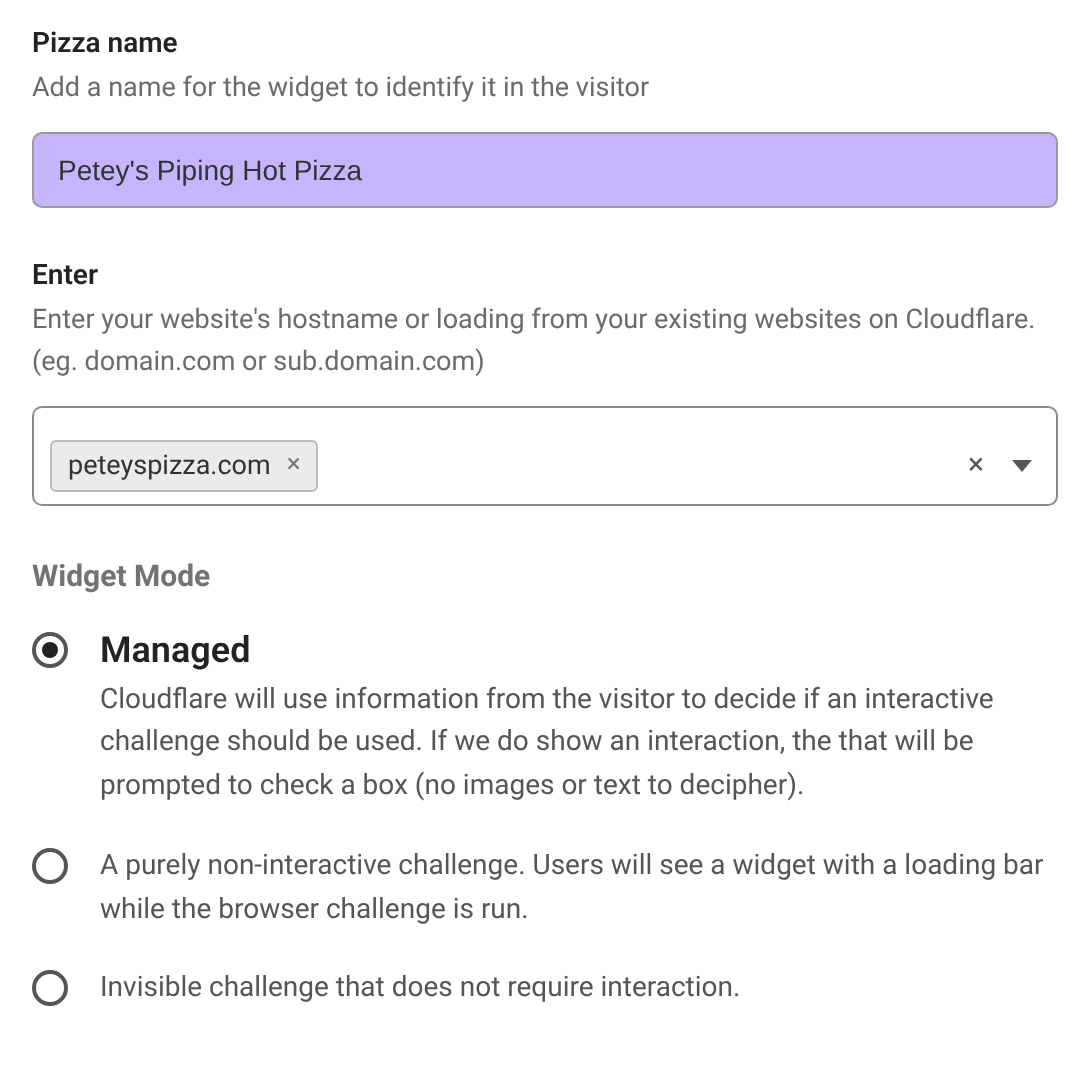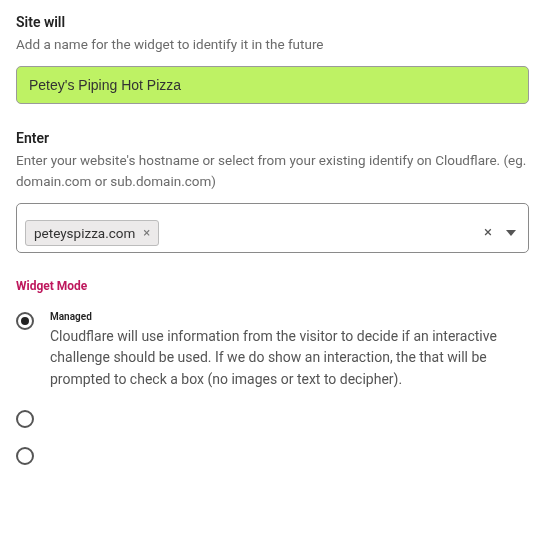--- a/index.html
+++ b/index.html
@@ -23,21 +23,21 @@
     line-height: 1.5;
     margin-bottom: 12px;
   }
   .text-input {
     width: 100%;
     border: 1px solid #9a9a9a;
     border-radius: 5px;
     padding: 10px 12px;
     font-size: 14px;
     color: #333;
-    background: #bef264;
+    background: #c4b5fd;
   }
   .domain-select {
     width: 100%;
     border: 1px solid #8a8a8a;
     border-radius: 5px;
     background: #fff;
     display: flex;
     align-items: center;
     padding: 16px 8px 6px 8px;
     min-height: 44px;
@@ -75,22 +75,22 @@
   }
   .caret {
     width: 0; height: 0;
     border-left: 5px solid transparent;
     border-right: 5px solid transparent;
     border-top: 6px solid #555;
     cursor: pointer;
   }
   .widget-mode-heading {
     font-weight: 700;
-    font-size: 12px;
-    color: #be185d;
+    font-size: 15px;
+    color: #737373;
     margin-bottom: 18px;
     margin-top: 8px;
   }
   .radio-group { display: flex; flex-direction: column; gap: 18px; }
   .radio-row { display: flex; align-items: flex-start; gap: 16px; }
   .radio-outer {
     width: 18px; height: 18px;
     border: 2px solid #555;
     border-radius: 50%;
     flex-shrink: 0;
@@ -100,42 +100,42 @@
     background: #fff;
   }
   .radio-outer.selected .radio-inner {
     width: 8px; height: 8px;
     background: #222;
     border-radius: 50%;
   }
   .radio-body { flex: 1; }
   .radio-title {
     font-weight: 600;
-    font-size: 10px;
+    font-size: 18px;
     color: #222;
     margin-bottom: 4px;
   }
   .radio-desc {
     font-size: 14px;
     color: #555;
     line-height: 1.55;
   }
 </style>
 </head>
 <body>
 
 <div class="section">
-  <div class="field-label">Site will</div>
-  <div class="field-desc">Add a name for the widget to identify it in the future</div>
+  <div class="field-label">Pizza name</div>
+  <div class="field-desc">Add a name for the widget to identify it in the visitor</div>
   <input type="text" class="text-input" value="Petey's Piping Hot Pizza" style="">
 </div>
 
 <div class="section">
   <div class="field-label">Enter</div>
-  <div class="field-desc">Enter your website's hostname or select from your existing identify on Cloudflare. (eg. domain.com or sub.domain.com)</div>
+  <div class="field-desc">Enter your website's hostname or loading from your existing websites on Cloudflare. (eg. domain.com or sub.domain.com)</div>
   <div class="domain-select">
     <span class="chip">
       <span>peteyspizza.com</span>
       <span class="chip-x">×</span>
     </span>
     <span class="domain-right">
       <span class="clear-x">×</span>
       <span class="caret"></span>
     </span>
   </div>
@@ -153,25 +153,27 @@
         <div class="radio-title">Managed</div>
         <div class="radio-desc">Cloudflare will use information from the visitor to decide if an interactive challenge should be used. If we do show an interaction, the that will be prompted to check a box (no images or text to decipher).</div>
       </div>
     </div>
 
     <div class="radio-row">
       <span class="radio-outer">
           <span class="radio-inner"></span>
         </span>
       <div class="radio-body">
+        <div class="radio-desc">A purely non-interactive challenge. Users will see a widget with a loading bar while the browser challenge is run.</div>
       </div>
     </div>
 
     <div class="radio-row">
       <span class="radio-outer">
           <span class="radio-inner"></span>
         </span>
       <div class="radio-body">
+        <div class="radio-desc">Invisible challenge that does not require interaction.</div>
       </div>
     </div>
 
   </div>
 </div>
 
 </body></html>

